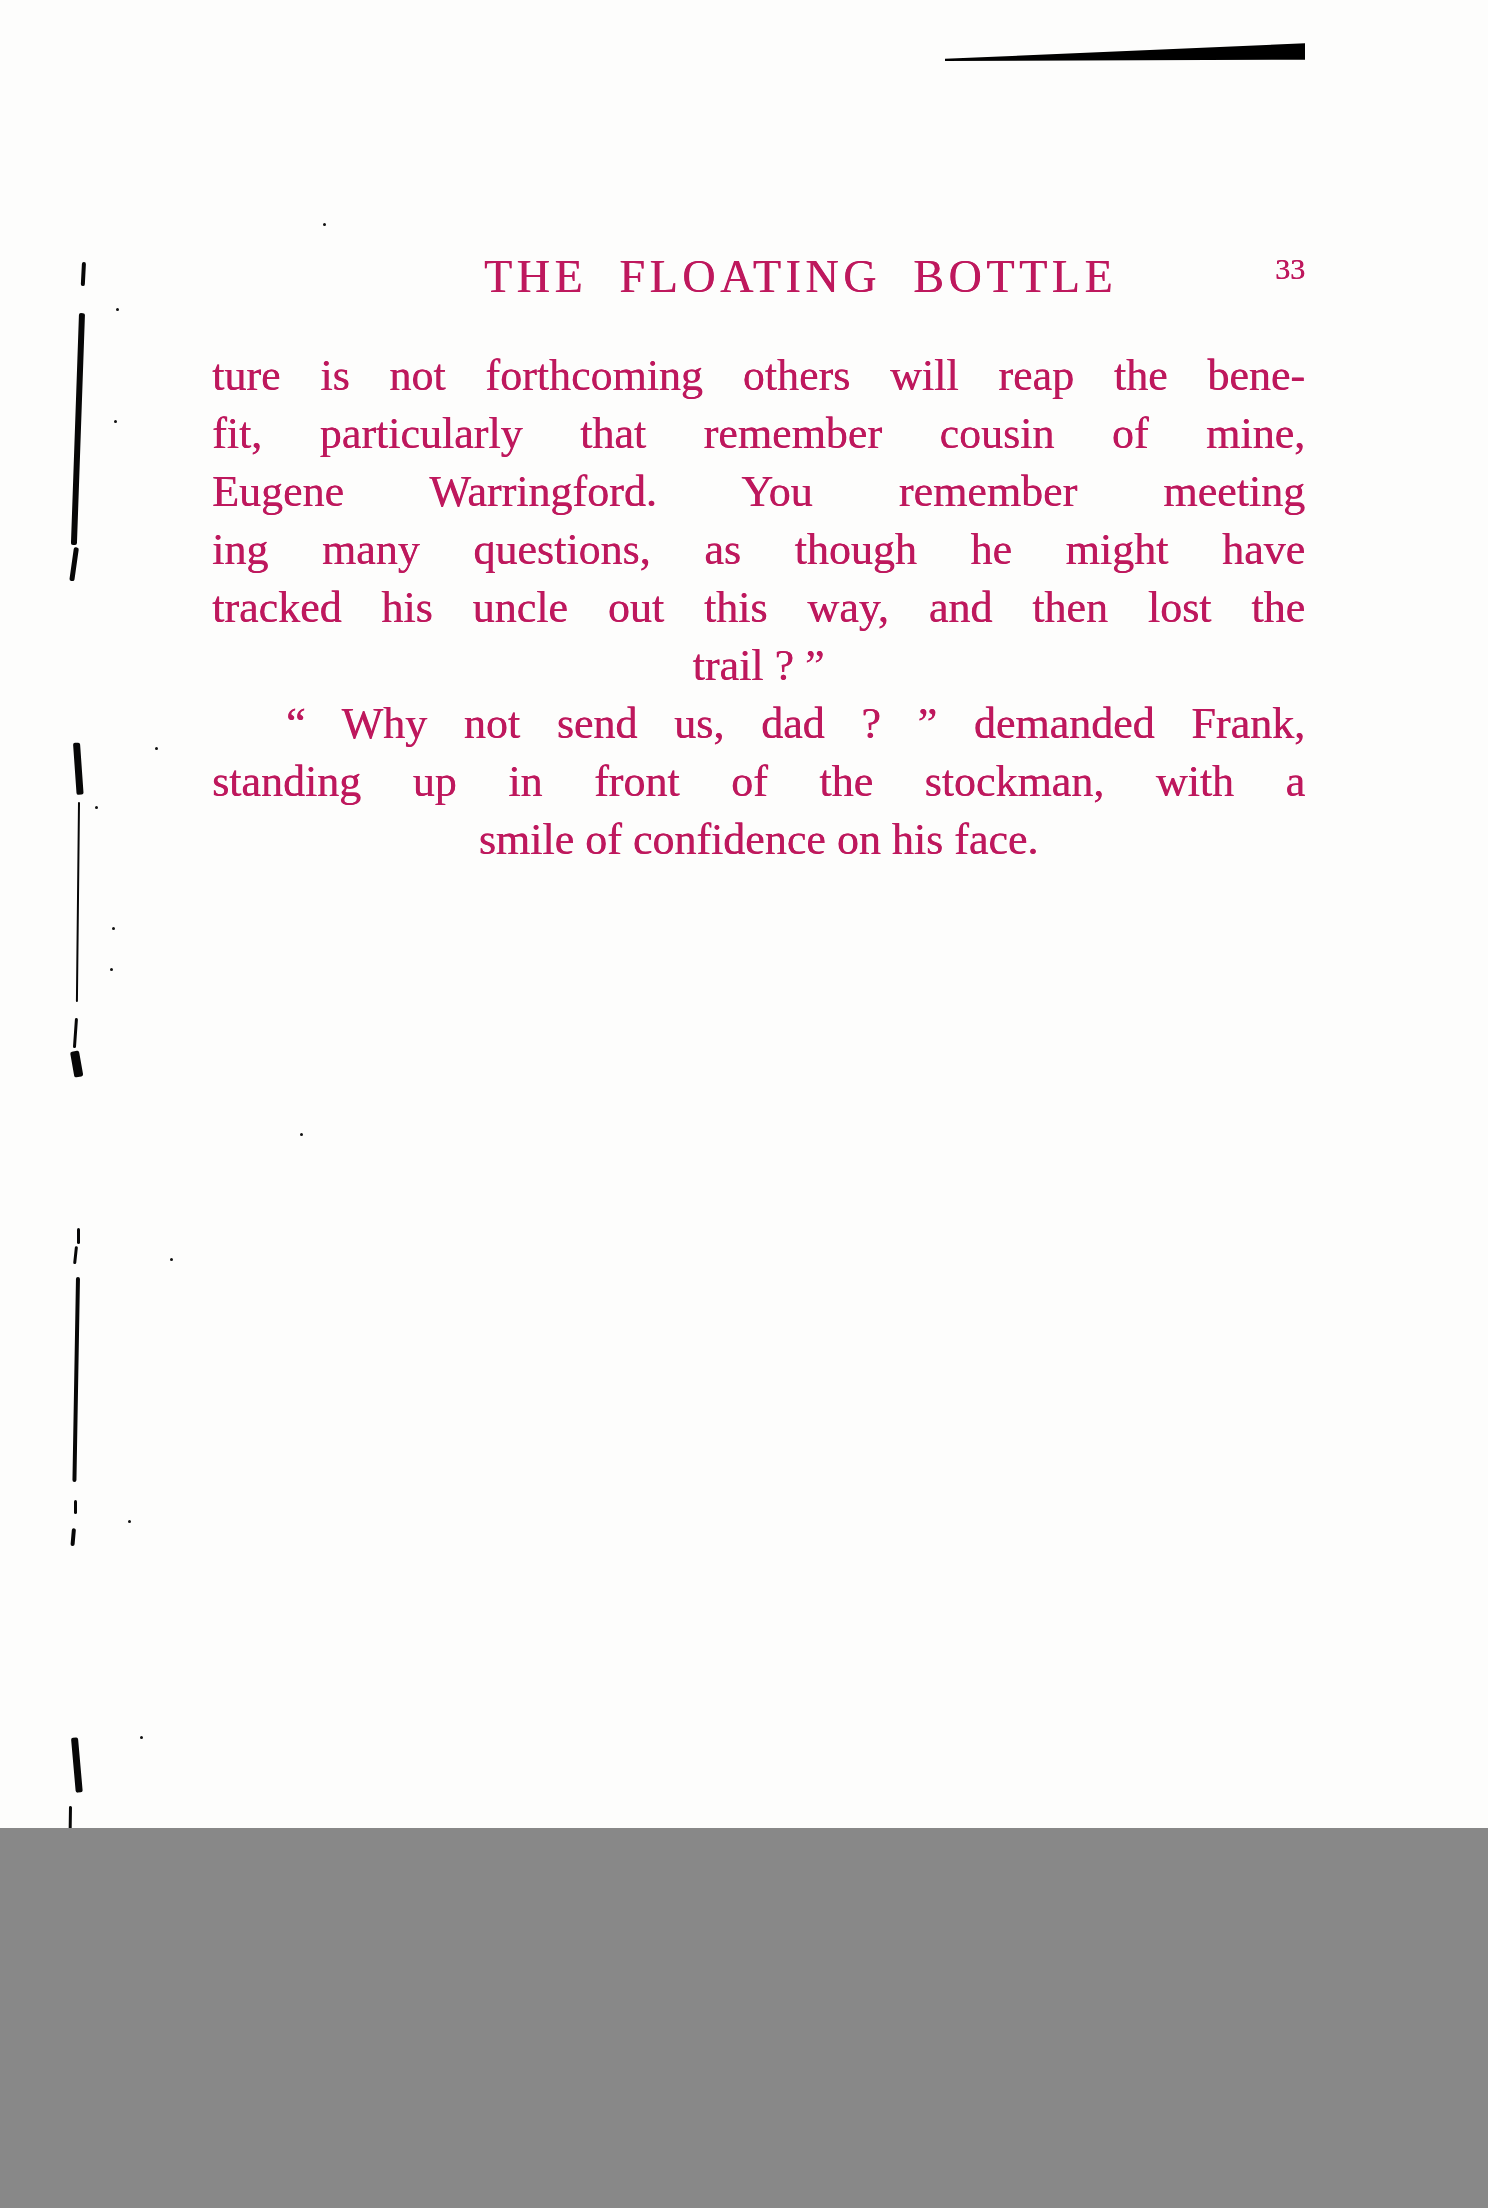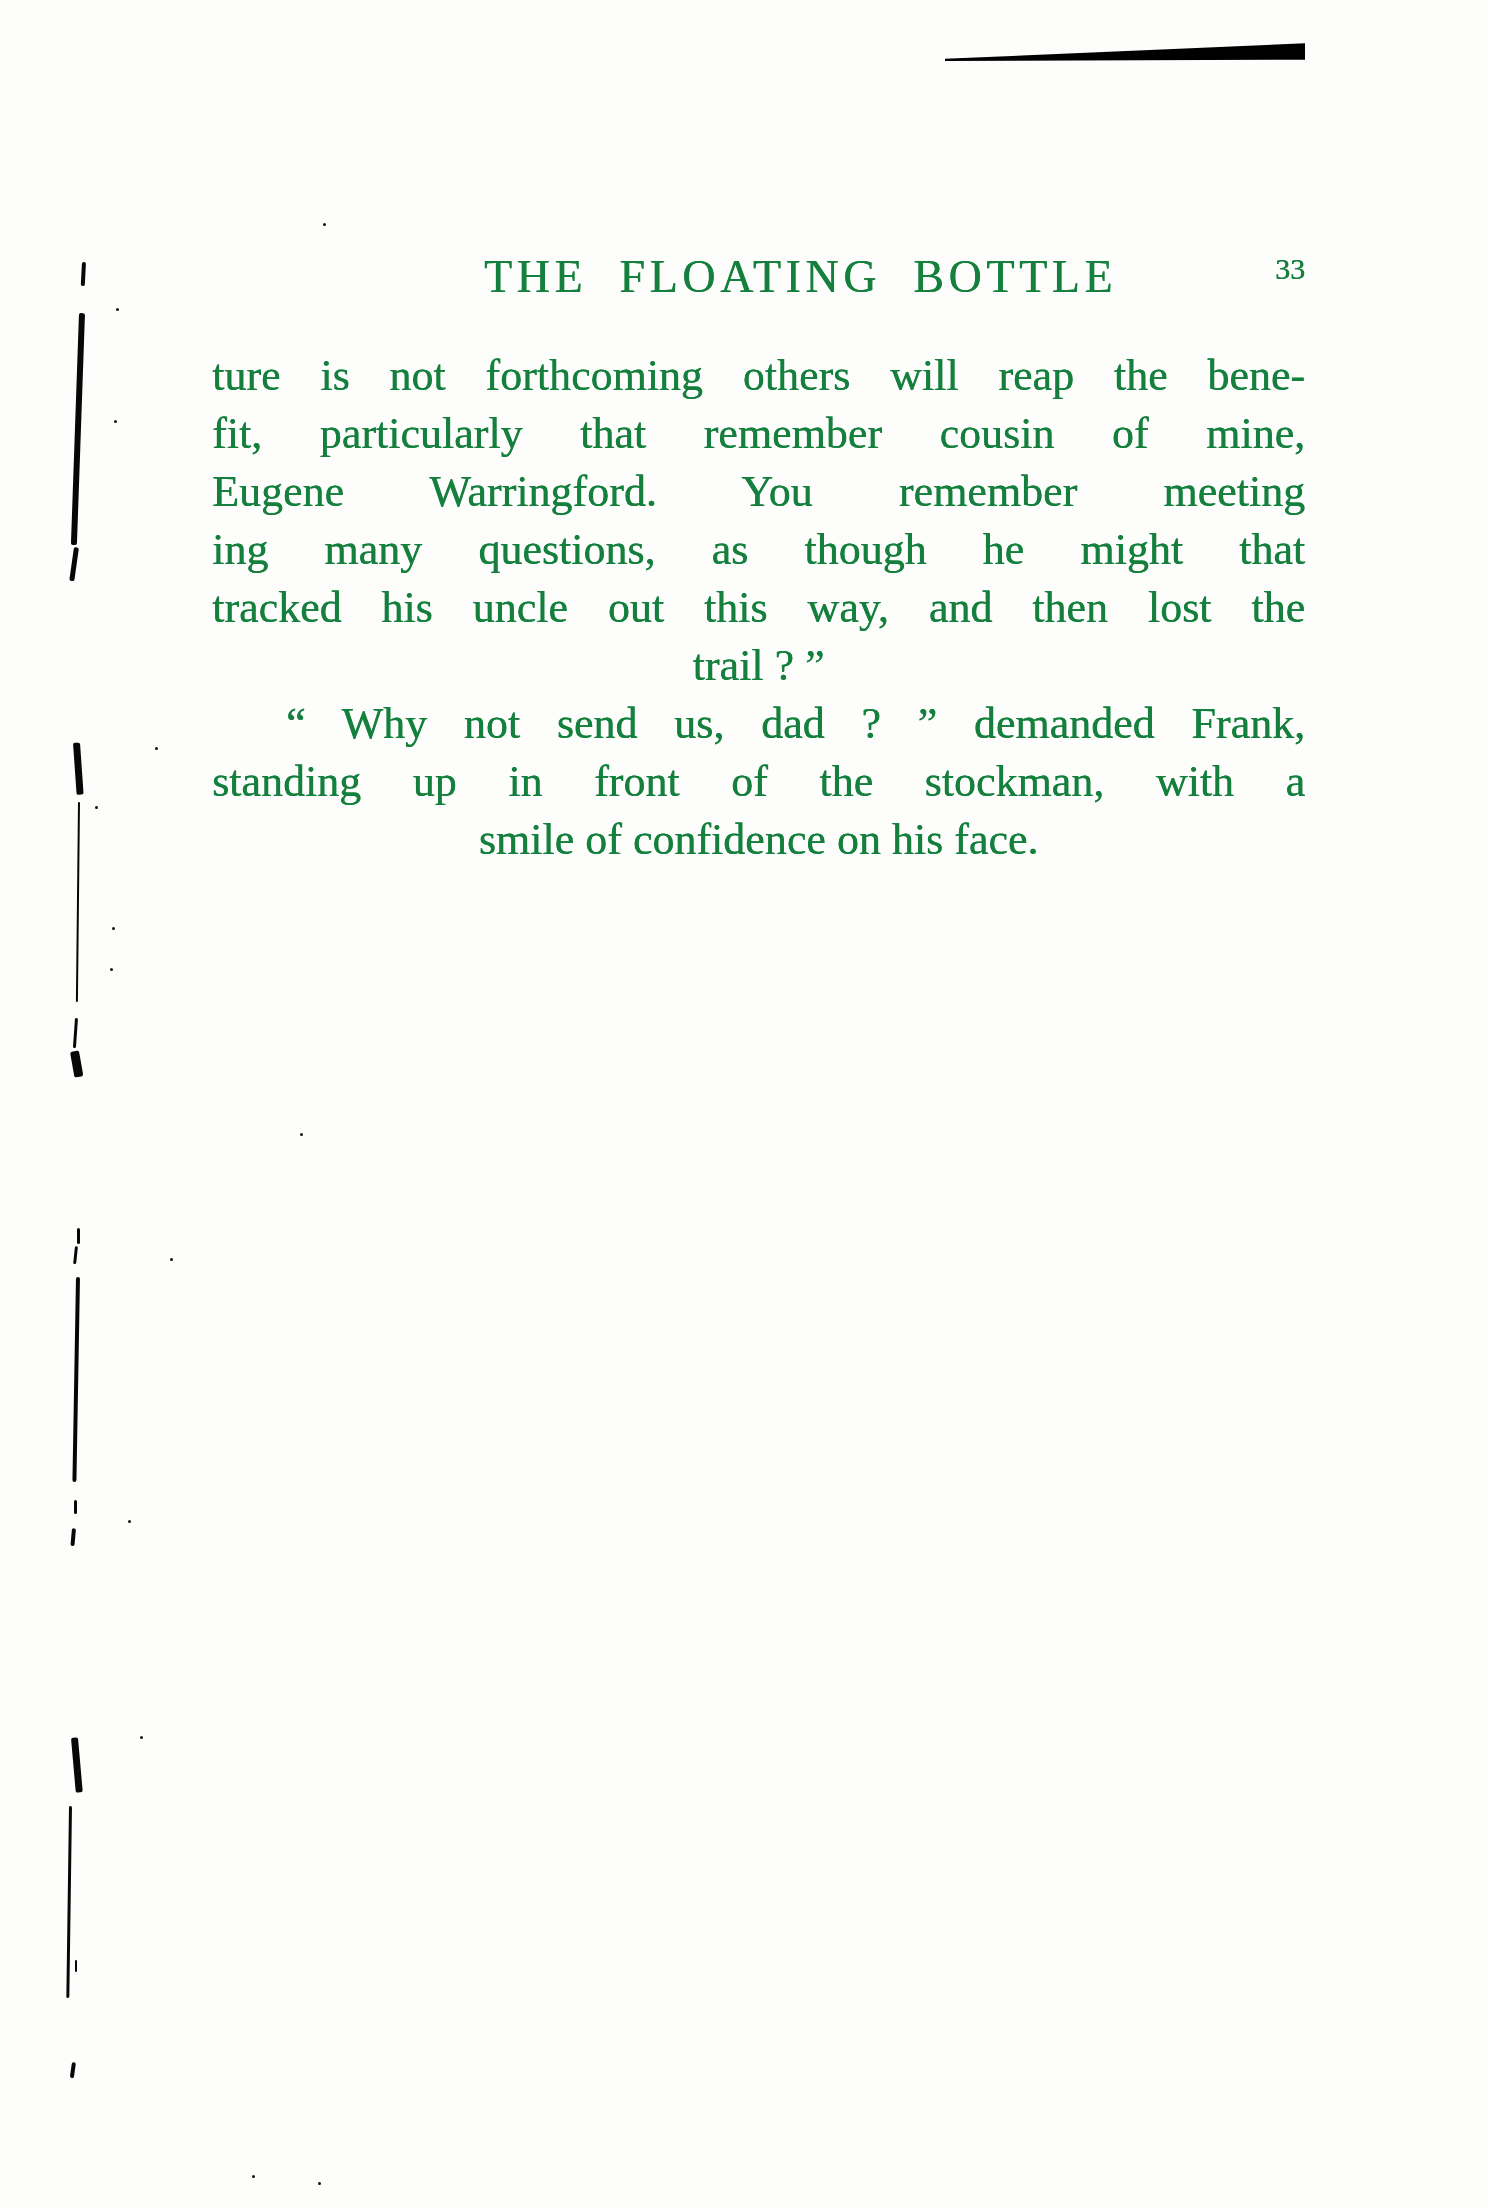--- a/index.html
+++ b/index.html
@@ -1,22 +1,22 @@
 <!DOCTYPE html>
 <html><head>
 <meta charset="utf-8">
 <style>
   html,body{margin:0;padding:0;background:#888;}
   .page{
     position:relative;
-    width:1488px;height:2208px;
+    width:1488px;height:1828px;
     background:#fdfdfc;
     overflow:hidden;
     font-family:"Liberation Serif","DejaVu Serif",serif;
-    color:#15803d;
+    color:#be185d;
   }
   
   .header-row{
     position:absolute;
     left:212px;top:250px;width:1093px;height:50px;
   }
   .running-title{
     position:absolute;
     left:0;right:0;top:0;
     text-align:center;
@@ -68,21 +68,21 @@
 
   <div class="header-row">
     <div class="running-title">THE FLOATING BOTTLE</div>
     <div class="page-number">33</div>
   </div>
 
   <div class="body-text">
     <div class="line full">ture is not forthcoming others will reap the bene-</div>
     <div class="line full">fit, particularly that remember cousin of mine,</div>
     <div class="line full">Eugene Warringford.  You remember meeting</div>
-    <div class="line full">ing many questions, as though he might that</div>
+    <div class="line full">ing many questions, as though he might have</div>
     <div class="line full">tracked his uncle out this way, and then lost the</div>
     <div class="line short">trail ? ”</div>
     <div class="line full indent">“ Why not send us, dad ? ” demanded Frank,</div>
     <div class="line full">standing up in front of the stockman, with a</div>
     <div class="line short">smile of confidence on his face.</div>
   </div>
 
   <div class="mark" style="left:82px;top:262px;width:4px;height:24px;transform:rotate(3deg);"></div>
   <div class="mark" style="left:79px;top:313px;width:6px;height:232px;transform:rotate(2deg);"></div>
   <div class="mark" style="left:74px;top:547px;width:5px;height:34px;transform:rotate(8deg);"></div>

